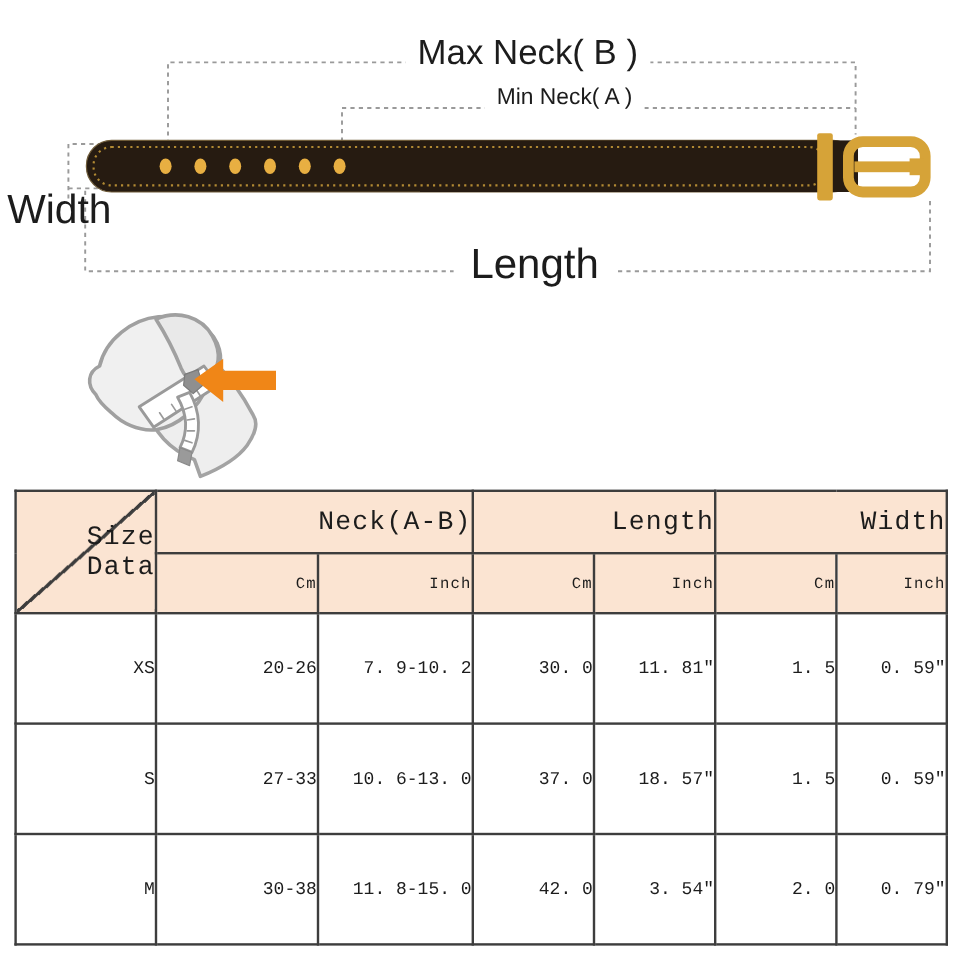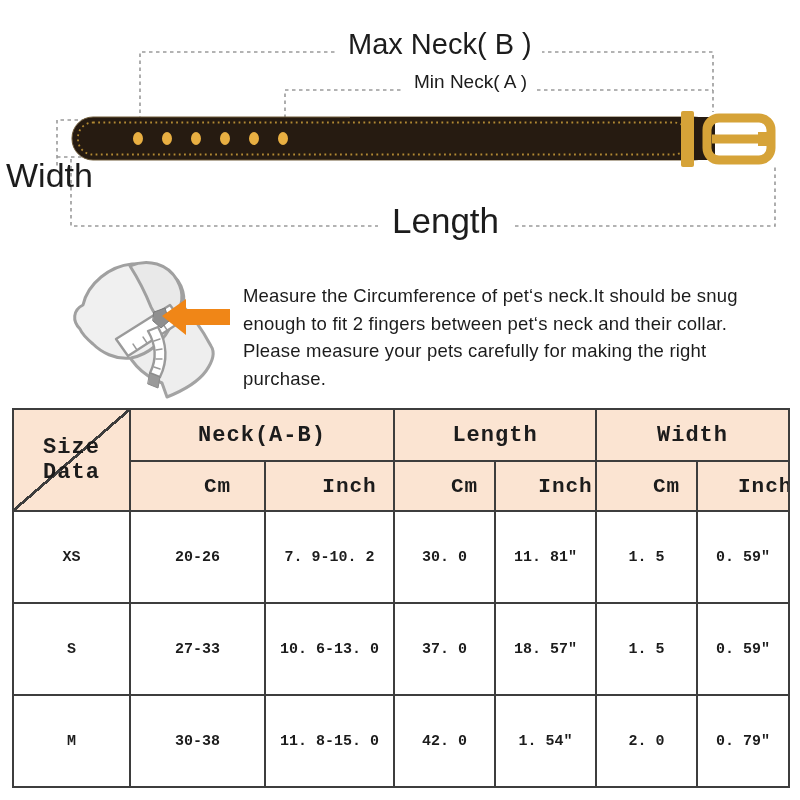--- a/index.html
+++ b/index.html
@@ -29,26 +29,26 @@
   }
 
   
   table.size-table {
     position:absolute; left:12px; top:408px; width:776px;
     border-collapse:collapse; table-layout:fixed;
     font-family:"Liberation Mono","DejaVu Sans Mono",monospace;
     color:#1c1c1c;
   }
   .size-table th, .size-table td {
-    border:2px solid #3d3d3d; text-align:center; vertical-align:middle;
-    font-weight:bold; overflow:hidden;
+    border:2px solid #3d3d3d; text-align:right; vertical-align:middle;
+    font-weight:normal; overflow:hidden;
   }
   .size-table thead th { background-color:#fbe4d2; }
   .size-table tr.group-row th { height:52px; font-size:22px; letter-spacing:1px; }
-  .size-table tr.unit-row  th { height:50px; font-size:21px; letter-spacing:1px;padding-left:40px; }
+  .size-table tr.unit-row  th { height:50px; font-size:13px; letter-spacing:1px;padding-left:40px; }
   .size-table tbody tr { height:92px; font-size:15px; }
   .size-table th.corner-cell {
     background-color:#fbe4d2; font-size:20px; letter-spacing:0.5px; padding:0;
     background-image:linear-gradient(to bottom right,
       transparent calc(50% - 1.4px), #3d3d3d calc(50% - 1.4px),
       #3d3d3d calc(50% + 1.4px), transparent calc(50% + 1.4px));
   }
 </style>
 </head>
 <body>
@@ -116,24 +116,20 @@
           <path d="M86,104 L92,104"></path>
             <path d="M84,112 L90,114"></path>
         </g>
         <path d="M80,118 L90,122 L88,133 L78,129 Z" fill="#9a9a9a" stroke="#8a8a8a" stroke-width="1"></path>
         <path d="M84,57 L95,53 L99,66 L91,73 L83,66 Z" fill="#8f8f8f" stroke="#7a7a7a" stroke-width="1"></path>
       </g>
       <polygon points="92,61 116,44 116,54 160,54 160,70 116,70 116,80" fill="#f08617" stroke="none"></polygon>
     </g>
   </svg>
 
-  <p id="instruction-text">Measure the Circumference of pet‘s neck.It should be snug
-enough to fit 2 fingers between pet‘s neck and their collar.
-Please measure your pets carefully for making the right
-purchase.</p>
 
   <table class="size-table">
     <colgroup>
       <col style="width:117px">
         <col style="width:135px">
         <col style="width:129px">
       <col style="width:101px">
         <col style="width:101px">
         <col style="width:101px">
       <col style="width:92px">
@@ -171,19 +167,19 @@
         <td>37. 0</td>
         <td>18. 57″</td>
         <td>1. 5</td>
         <td>0. 59″</td>
       </tr>
       <tr>
         <td>M</td>
         <td>30-38</td>
         <td>11. 8-15. 0</td>
         <td>42. 0</td>
-        <td>1. 54″</td>
+        <td>3. 54″</td>
         <td>2. 0</td>
         <td>0. 79″</td>
       </tr>
     </tbody>
   </table>
 </div>
 
 </body></html>

